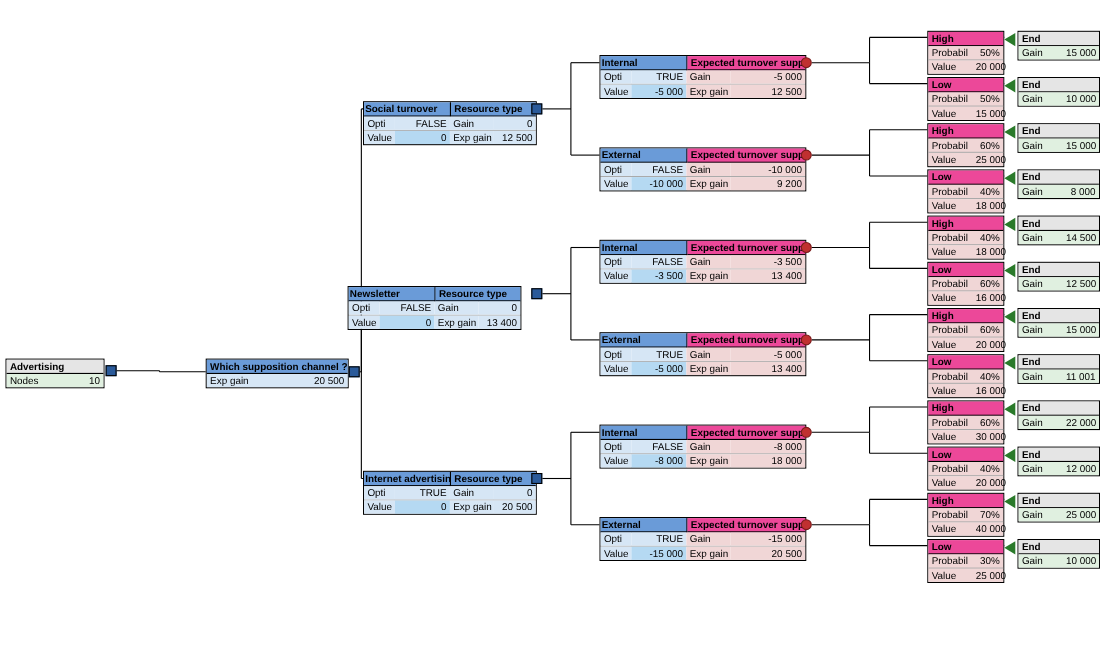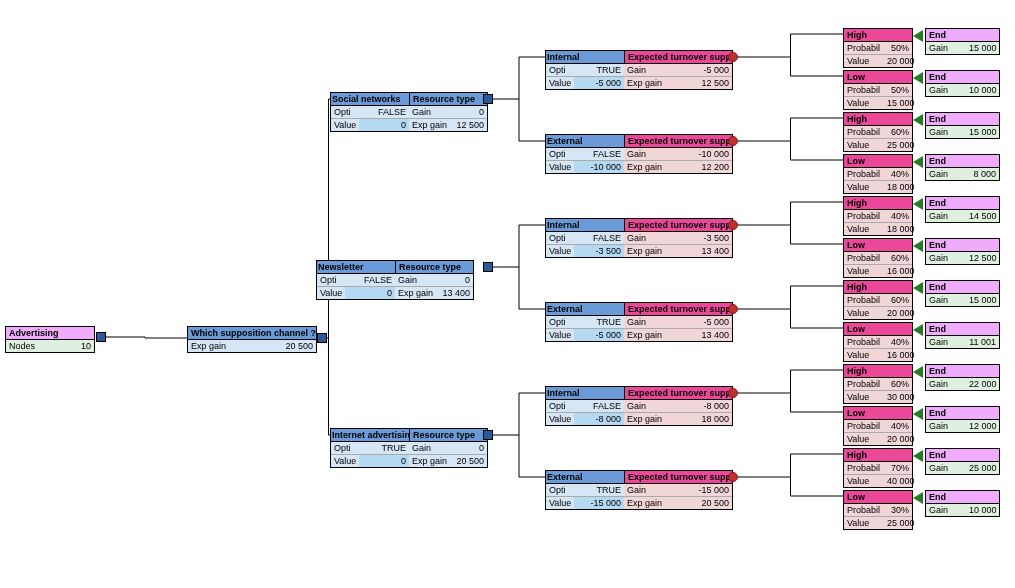--- a/index.html
+++ b/index.html
@@ -33,21 +33,21 @@
   .node-label {
     flex: 0 0 auto;
     padding: 1px 3px;
     width: 40px;
   }
   .node-value {
     flex: 1;
     text-align: right;
     padding: 1px 3px;
   }
-  .green-head { background: #f0abfc; }
+  .green-head { background: #e5e5e5; }
   .green-body { background: #e0f0e0; }
   .blue-head { background: #6a9bd8; color: #000; }
   .blue-body { background: #d6e6f5; }
   .red-head { background: #ec4899; }
   .red-body { background: #f0d6d6; }
   .opti-val { background: #b5d9f2; }
   .decision-mark {
     position: absolute;
     width: 10px; height: 10px;
     background: #2a5a9a;
@@ -270,27 +270,27 @@
       <div class="node-row">
         <span class="node-label blue-body" style="width:28px">Opti</span>
         <span class="node-value blue-body" style="flex:0 0 50px">FALSE</span>
         <span class="node-label red-body" style="width:40px">Gain</span>
         <span class="node-value red-body">-10 000</span>
       </div>
       <div class="node-row">
         <span class="node-label blue-body" style="width:28px">Value</span>
         <span class="node-value opti-val" style="flex:0 0 50px">-10 000</span>
         <span class="node-label red-body" style="width:40px">Exp gain</span>
-        <span class="node-value red-body">12 200</span>
+        <span class="node-value red-body">9 200</span>
       </div>
   </div>
 <div class="chance-mark" style="left: 728px; top: 136px;"></div>
 <div class="node" style="left: 330px; top: 92px; width: 158px;">
     <div class="two-col-header">
-      <span class="node-header blue-head" style="flex:0 0 79px; overflow:hidden">Social networks</span>
+      <span class="node-header blue-head" style="flex:0 0 79px; overflow:hidden">Social turnover</span>
       <span class="node-header blue-head" style="flex:1; overflow:hidden">Resource type</span>
     </div>
     <div class="node-row">
       <span class="node-label blue-body" style="width:28px">Opti</span>
       <span class="node-value blue-body" style="flex:0 0 50px">FALSE</span>
       <span class="node-label blue-body" style="width:40px">Gain</span>
       <span class="node-value blue-body">0</span>
     </div>
     <div class="node-row">
       <span class="node-label blue-body" style="width:28px">Value</span>

